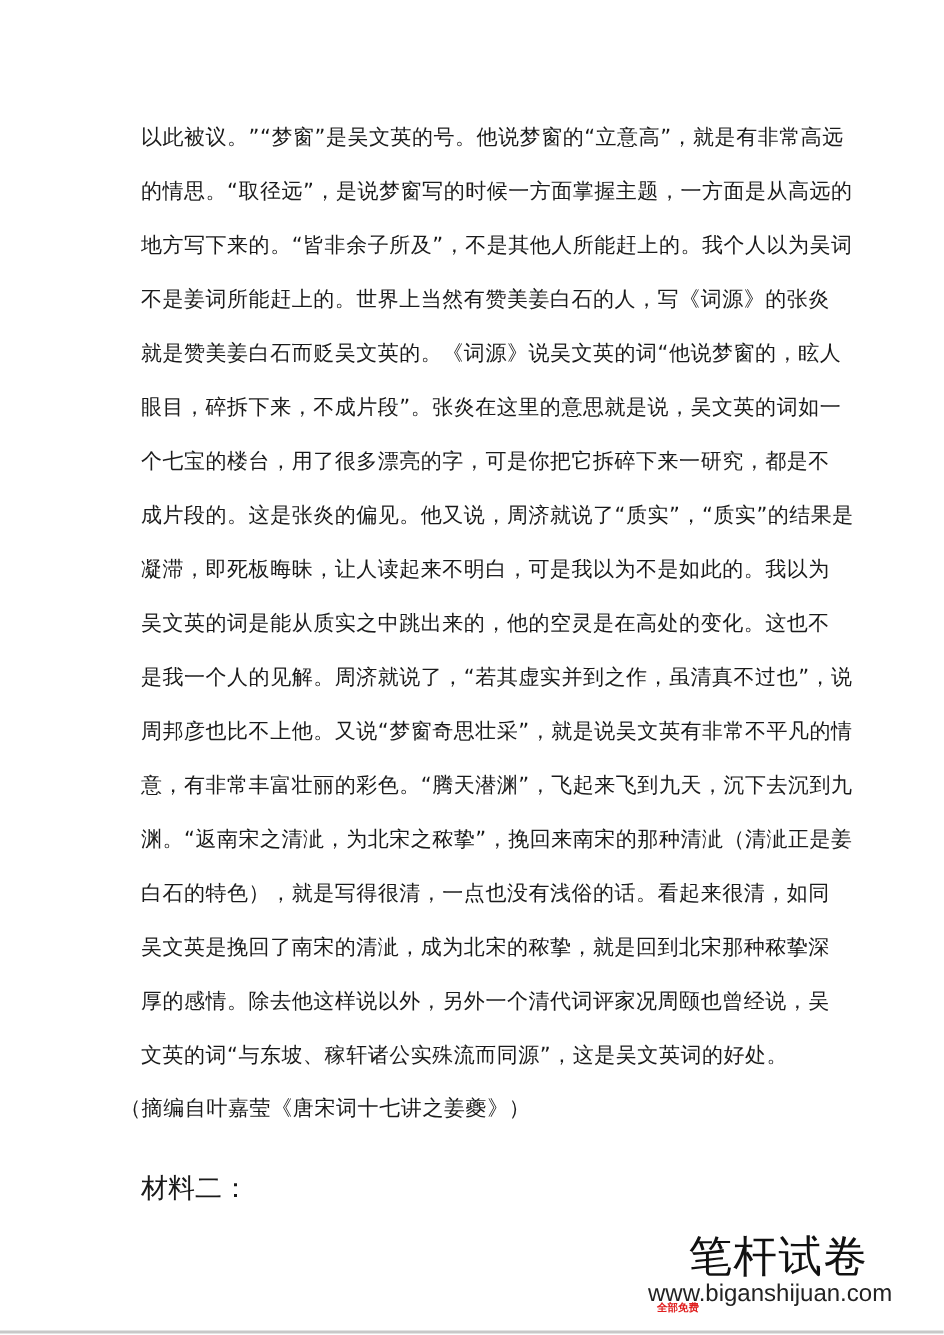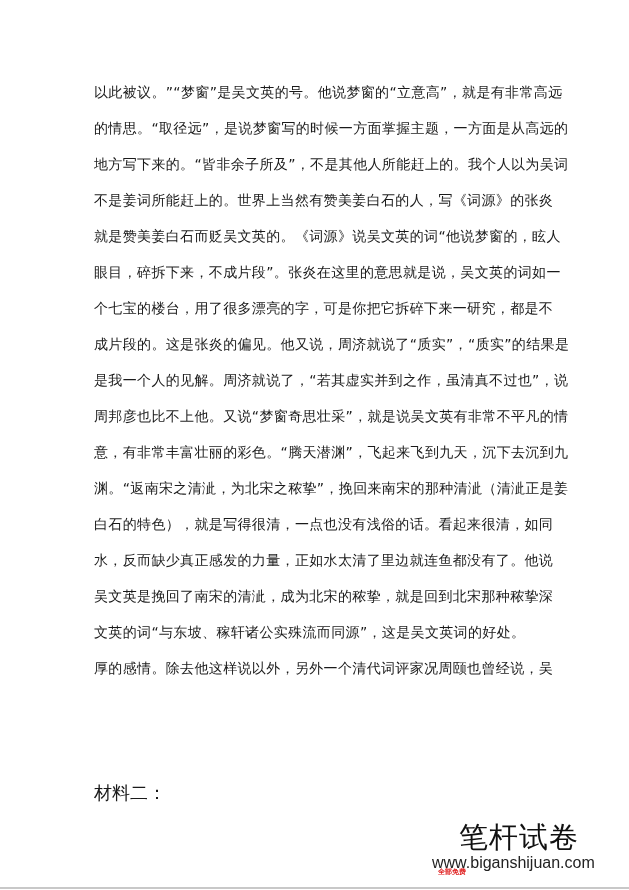--- a/index.html
+++ b/index.html
@@ -48,31 +48,33 @@
 <div class="page">
   <div class="body-text">
     <div class="line">以此被议。”“梦窗”是吴文英的号。他说梦窗的“立意高”，就是有非常高远</div>
     <div class="line">的情思。“取径远”，是说梦窗写的时候一方面掌握主题，一方面是从高远的</div>
     <div class="line">地方写下来的。“皆非余子所及”，不是其他人所能赶上的。我个人以为吴词</div>
     <div class="line">不是姜词所能赶上的。世界上当然有赞美姜白石的人，写《词源》的张炎</div>
     <div class="line">就是赞美姜白石而贬吴文英的。《词源》说吴文英的词“他说梦窗的，眩人</div>
     <div class="line">眼目，碎拆下来，不成片段”。张炎在这里的意思就是说，吴文英的词如一</div>
     <div class="line">个七宝的楼台，用了很多漂亮的字，可是你把它拆碎下来一研究，都是不</div>
     <div class="line">成片段的。这是张炎的偏见。他又说，周济就说了“质实”，“质实”的结果是</div>
+    <div class="line">凝滞，即死板晦昧，让人读起来不明白，可是我以为不是如此的。我以为</div>
+    <div class="line">吴文英的词是能从质实之中跳出来的，他的空灵是在高处的变化。这也不</div>
     <div class="line">是我一个人的见解。周济就说了，“若其虚实并到之作，虽清真不过也”，说</div>
     <div class="line">周邦彦也比不上他。又说“梦窗奇思壮采”，就是说吴文英有非常不平凡的情</div>
     <div class="line">意，有非常丰富壮丽的彩色。“腾天潜渊”，飞起来飞到九天，沉下去沉到九</div>
     <div class="line">渊。“返南宋之清泚，为北宋之秾挚”，挽回来南宋的那种清泚（清泚正是姜</div>
     <div class="line">白石的特色），就是写得很清，一点也没有浅俗的话。看起来很清，如同</div>
-    <div class="line">水，反而缺少真正感发的力量，正如水太清了里边就连鱼都没有了。他说</div>
     <div class="line">吴文英是挽回了南宋的清泚，成为北宋的秾挚，就是回到北宋那种秾挚深</div>
+    <div class="line">厚的感情。除去他这样说以外，另外一个清代词评家况周颐也曾经说，吴</div>
     <div class="line">文英的词“与东坡、稼轩诸公实殊流而同源”，这是吴文英词的好处。</div>
-    <div class="line">厚的感情。除去他这样说以外，另外一个清代词评家况周颐也曾经说，吴</div>
   </div>
 
+  <div class="citation">（摘编自叶嘉莹《唐宋词十七讲之姜夔》）</div>
 
   <div class="section-label">材料二：</div>
 
   <div class="watermark">
     <div class="wm-title">笔杆试卷</div>
     <div class="wm-badge">全部免费</div>
     <div class="wm-url">www.biganshijuan.com</div>
   </div>
 
   <div class="bottom-rule"></div>

